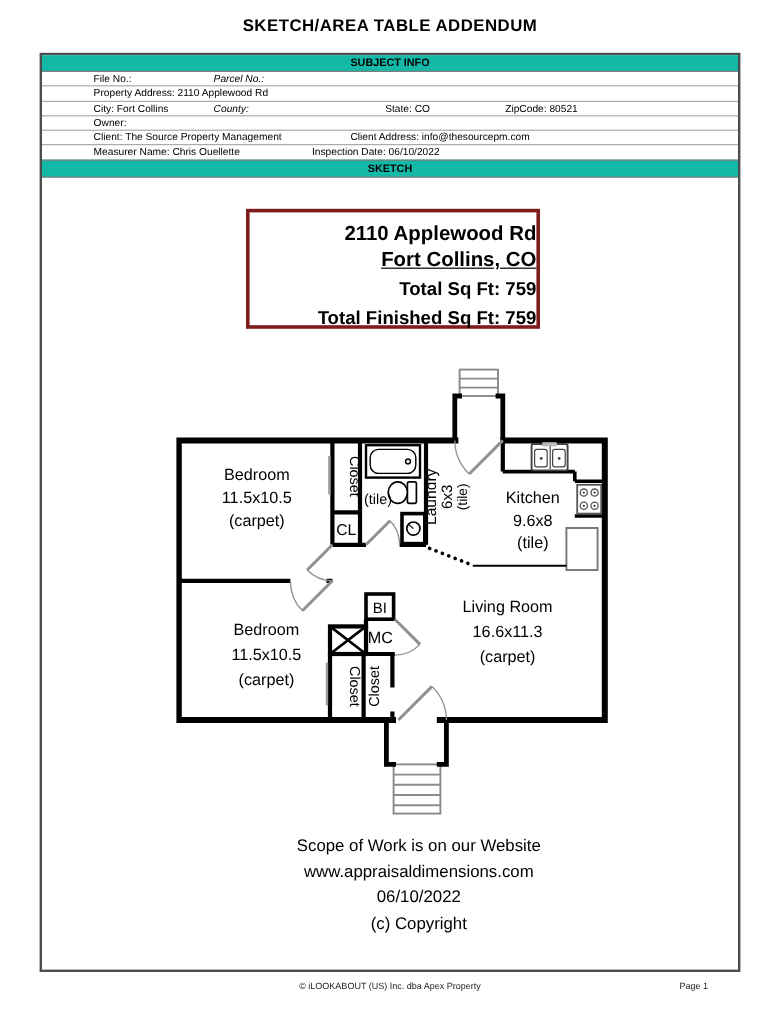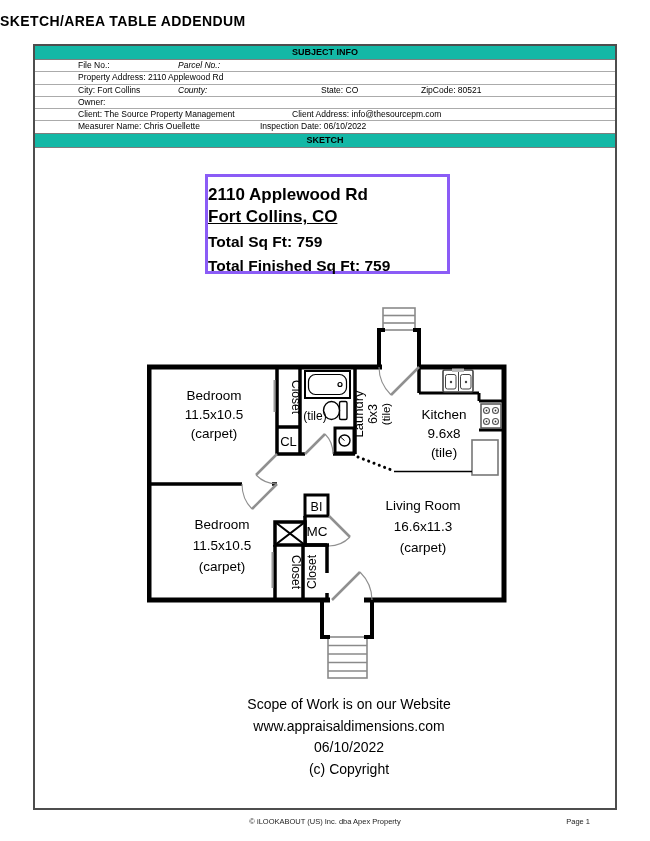--- a/index.html
+++ b/index.html
@@ -2,21 +2,21 @@
 <html><head>
 <meta charset="utf-8">
 <style>
   html,body{margin:0;padding:0;}
   body{
     width:650px;height:841px;background:#ffffff;position:relative;
     font-family:"Liberation Sans",sans-serif;color:#000;
     -webkit-font-smoothing:antialiased;
   }
   .page-title{
-    position:absolute;top:13px;left:0;width:650px;text-align:left;
+    position:absolute;top:13px;left:0;width:650px;text-align:center;
     font-size:14px;font-weight:bold;letter-spacing:.4px;
   }
   .doc{
     position:absolute;left:33px;top:44px;width:584px;height:766px;
     border:2px solid #4d4d4d;box-sizing:border-box;background:#fff;
   }
   .bar{
     height:13px;background:#14b8a6;border-bottom:1px solid #7e7e7e;
     text-align:center;font-size:9px;font-weight:bold;line-height:13px;
   }
@@ -24,21 +24,21 @@
   .irow{
     position:relative;height:11.3px;border-bottom:1px solid #ababab;
     font-size:8.5px;line-height:11.3px;white-space:nowrap;overflow:visible;
   }
   .irow:nth-of-type(7){border-bottom:none;}
   .irow span{position:absolute;top:0;padding-left:36px;}
   .c1{left:7px;} .c2{left:107px;font-style:italic;} .c3{left:250px;} .c4{left:350px;}
   .c5{left:221px;} .c6{left:189px;}
   .summary-box{
     position:absolute;left:170px;top:128px;width:245px;height:100px;
-    border:3px solid #8b5cf6;box-sizing:border-box;text-align:left;
+    border:3px solid #7f1d1d;box-sizing:border-box;text-align:right;
     padding-top:7px;
   }
   .summary-box .l{font-weight:bold;font-size:17px;line-height:22px;}
   .summary-box .l.u{text-decoration:underline;}
   .summary-box .l.sm{font-size:15.5px;margin-top:3px;line-height:21px;}
   .notes{
     position:absolute;left:0;top:648px;width:628px;text-align:center;
     font-size:14px;line-height:21.5px;
   }
   .foot-copy{

